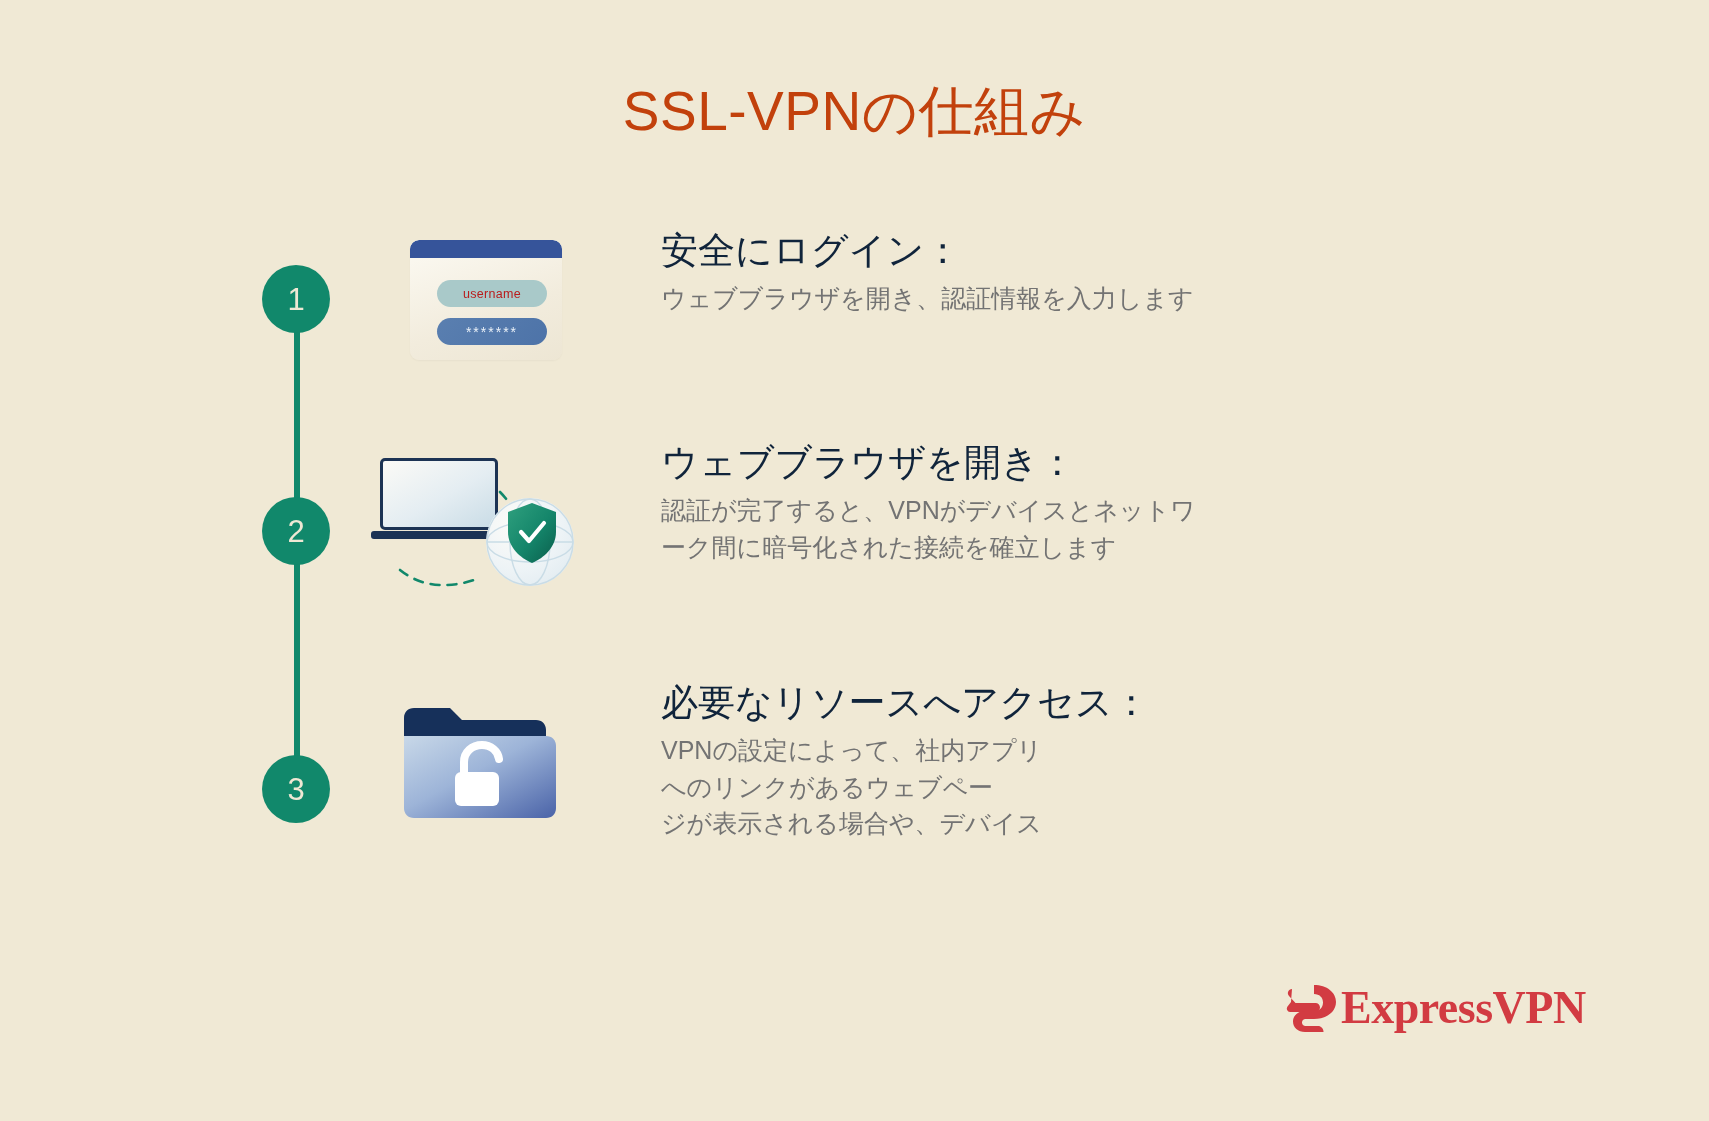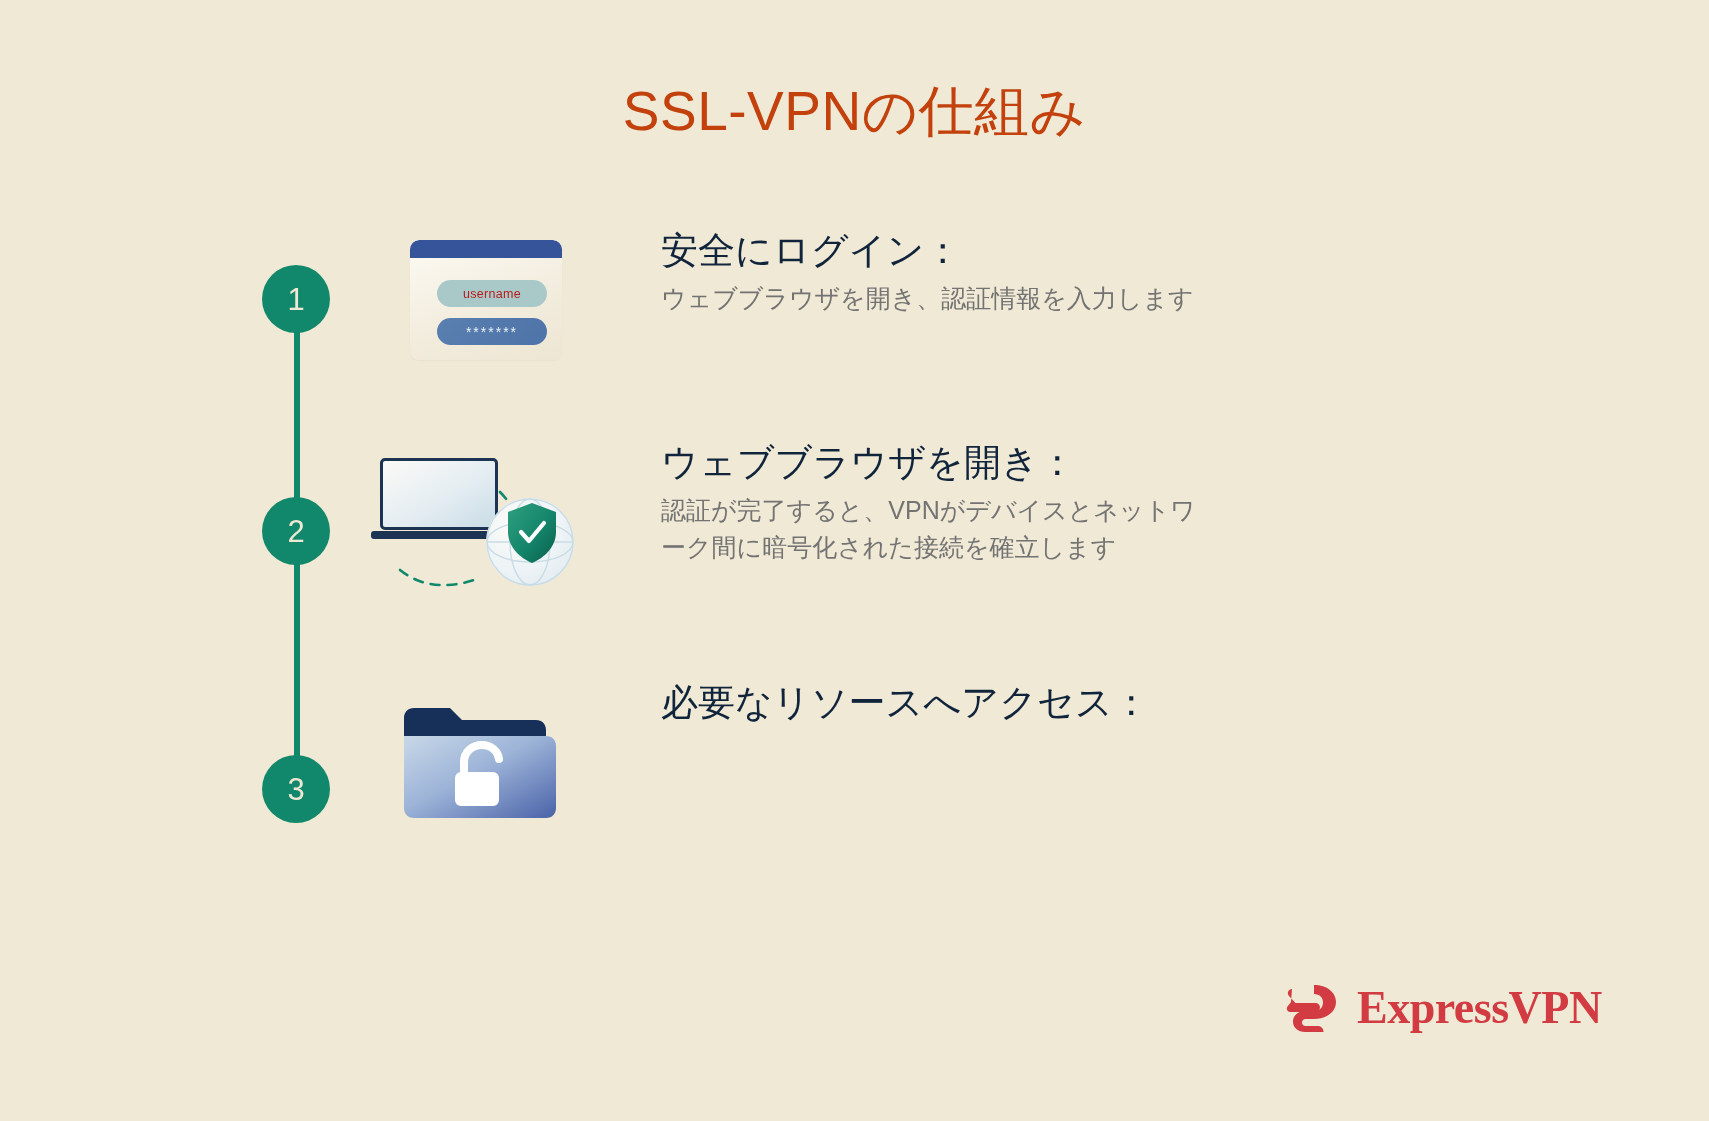--- a/index.html
+++ b/index.html
@@ -220,21 +220,20 @@
     height: 124px;
   }
 
   
   .logo {
     position: absolute;
     left: 1285px;
     top: 980px;
     display: flex;
     align-items: center;
-    gap: 16px;
   }
   .logo-mark { width: 56px; height: 56px; }
   .logo-text {
     font-family: "Liberation Serif", "DejaVu Serif", serif;
     font-size: 46px;
     font-weight: 700;
     color: #D23B42;
     letter-spacing: -0.5px;
     line-height: 1;
   }
@@ -331,20 +330,25 @@
         <path d="M6 18 C6 12 10 8 16 8 H52 L64 20 H138 C144 20 148 24 148 30 V40 H6 Z" fill="url(#folderBack)"></path>
 
         <path d="M6 36 H148 C154 36 158 40 158 46 V108 C158 114 154 118 148 118 H16 C10 118 6 114 6 108 Z" fill="url(#folderFront)"></path>
 
         <path d="M66 74 V62 C66 52 74 45 84 45 C93 45 100 51 101 59" fill="none" stroke="#FFFFFF" stroke-width="8" stroke-linecap="round"></path>
         <rect x="57" y="72" width="44" height="34" rx="6" fill="#FFFFFF"></rect>
       </svg>
     </div>
     <div class="step-text">
       <div class="step-heading">必要なリソースへアクセス：</div>
+      <div class="step-body">
+        <span class="line">VPNの設定によって、社内アプリ</span>
+        <span class="line">へのリンクがあるウェブペー</span>
+        <span class="line">ジが表示される場合や、デバイス</span>
+      </div>
     </div>
   </div>
 
   <div class="logo">
     <svg class="logo-mark" viewBox="0 0 56 56">
       <path d="M28 6 H6 C4 6 3 8 4.5 9.8 L14 20 H31 C34 20 36 22.3 36 25 C36 27.7 34 30 31 30 H4
                C2 30 1 28 2.4 26.3 L8 20" fill="none" stroke="#D23B42" stroke-width="0"></path>
       <path d="M7 9 C3.5 9 1.5 13 4 16 L10.5 23 H30.5 C33 23 35 25 35 27.5 C35 30 33 32 30.5 32 H5
                C2.5 32 0.8 29 2.5 26.6 L6 22" fill="#D23B42"></path>
       <path d="M30 6 C41 6 49 13 49 22 C49 31 41 38 30 38 H21 C18.2 38 16 40.2 16 43

